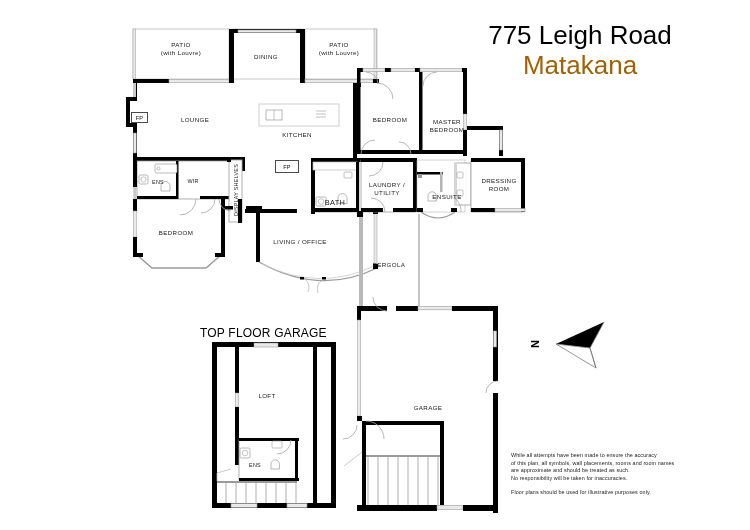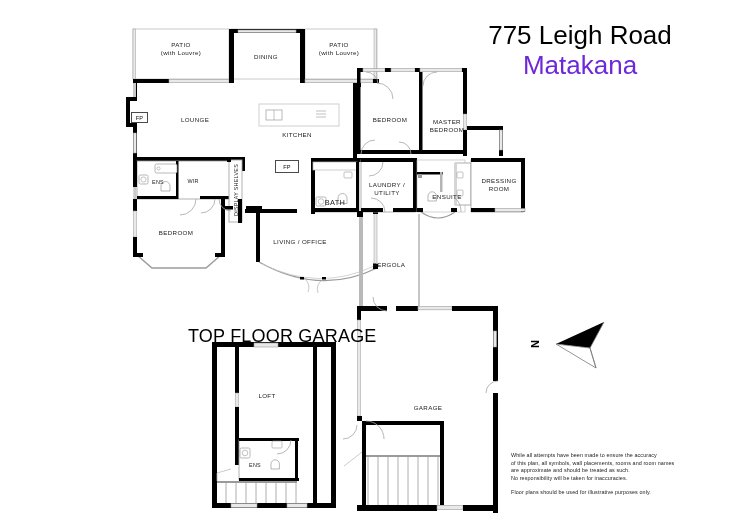--- a/index.html
+++ b/index.html
@@ -24,30 +24,30 @@
     text-align: center;
   }
   #title-line1 {
     font-size: 26px;
     color: #000;
     line-height: 30px;
     white-space: nowrap;
   }
   #title-line2 {
     font-size: 26px;
-    color: #6d28d9;
+    color: #a16207;
     line-height: 30px;
     white-space: nowrap;
   }
   
   #garage-heading {
     position: absolute;
-    left: 188px;
+    left: 200px;
     top: 326px;
-    font-size: 18px;
+    font-size: 12px;
     color: #000;
     letter-spacing: 0.2px;
     white-space: nowrap;
   }
   
   .rlabel {
     position: absolute;
     font-size: 6.2px;
     color: #1a1a1a;
     text-align: center;

